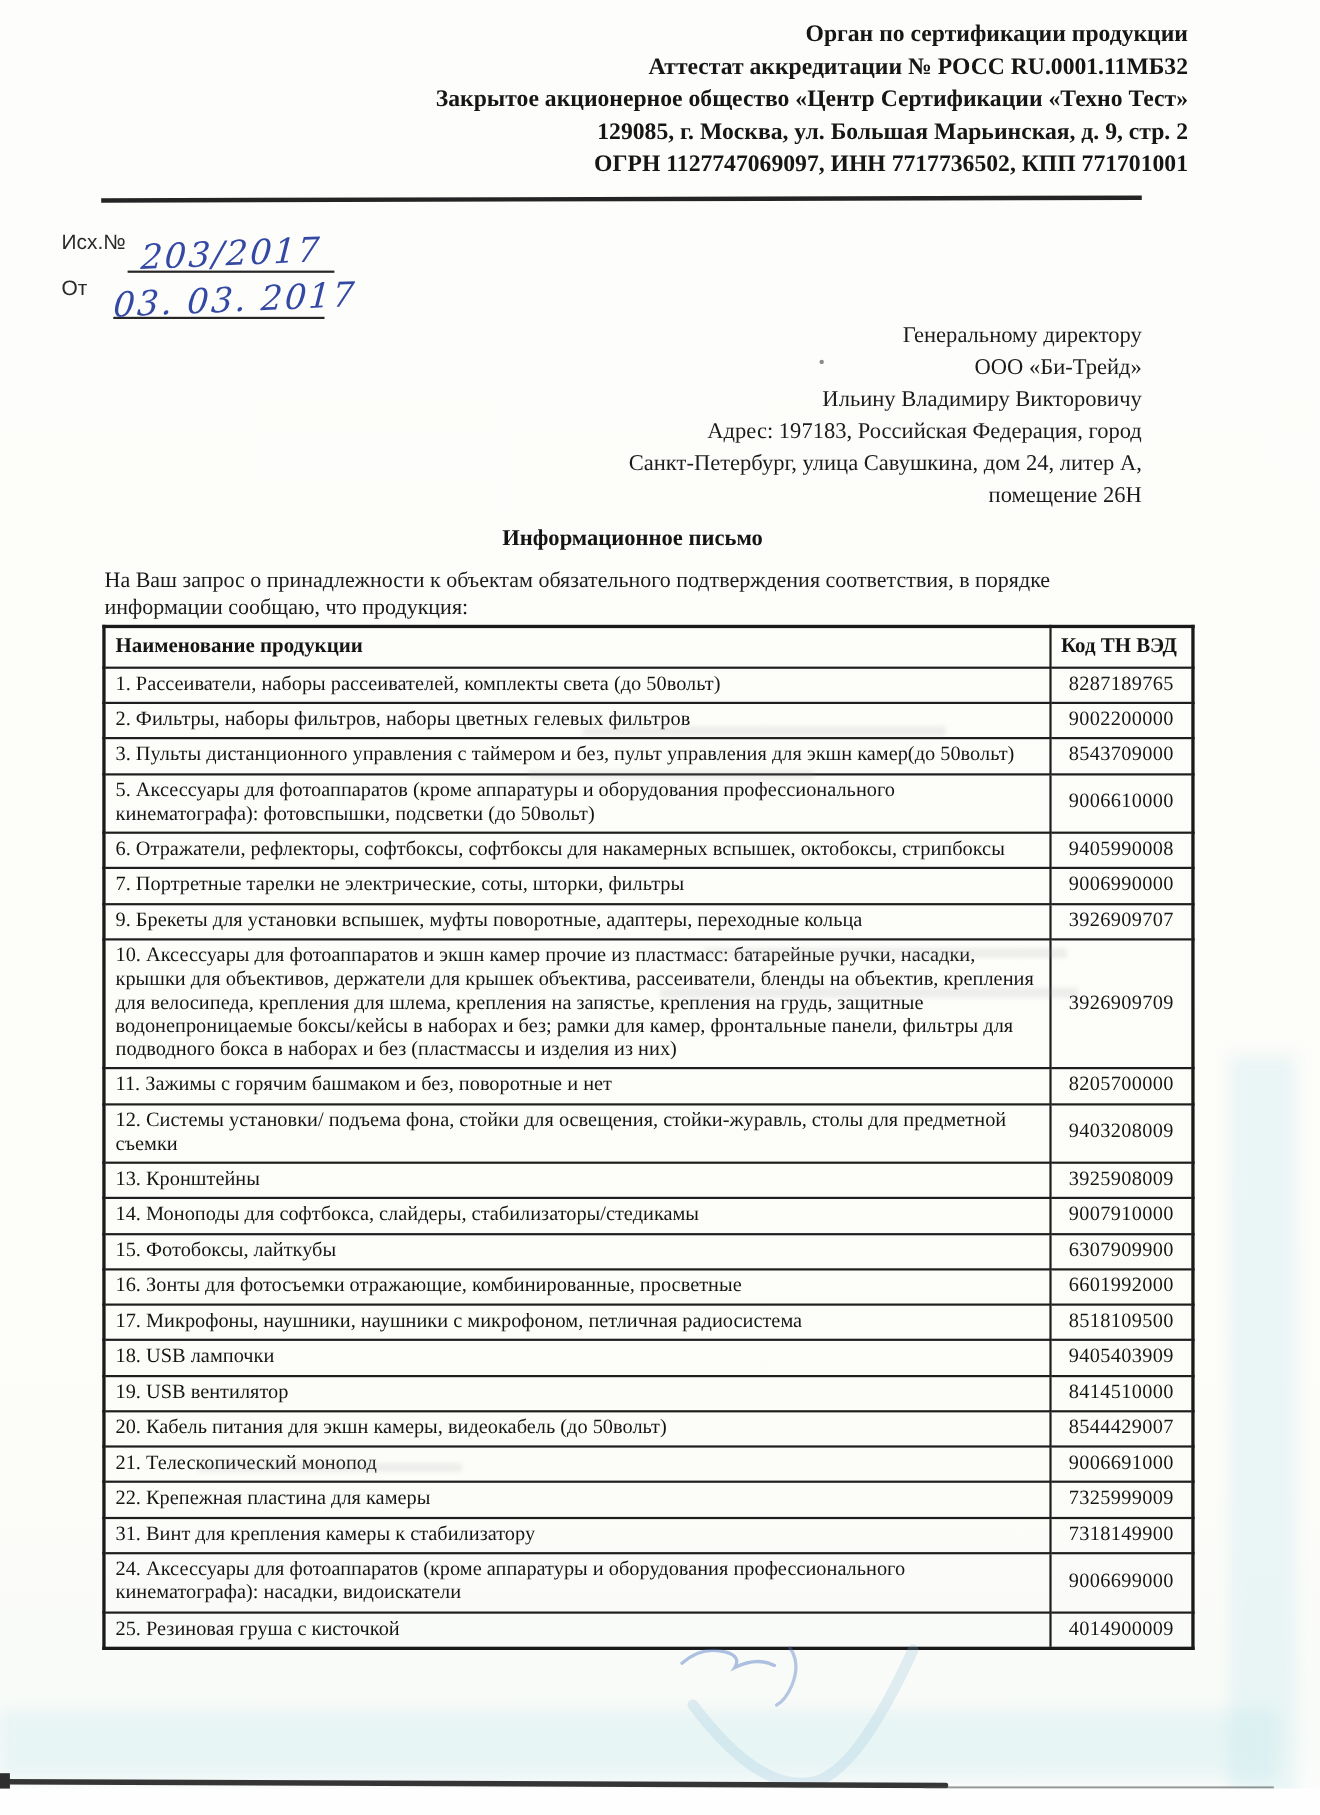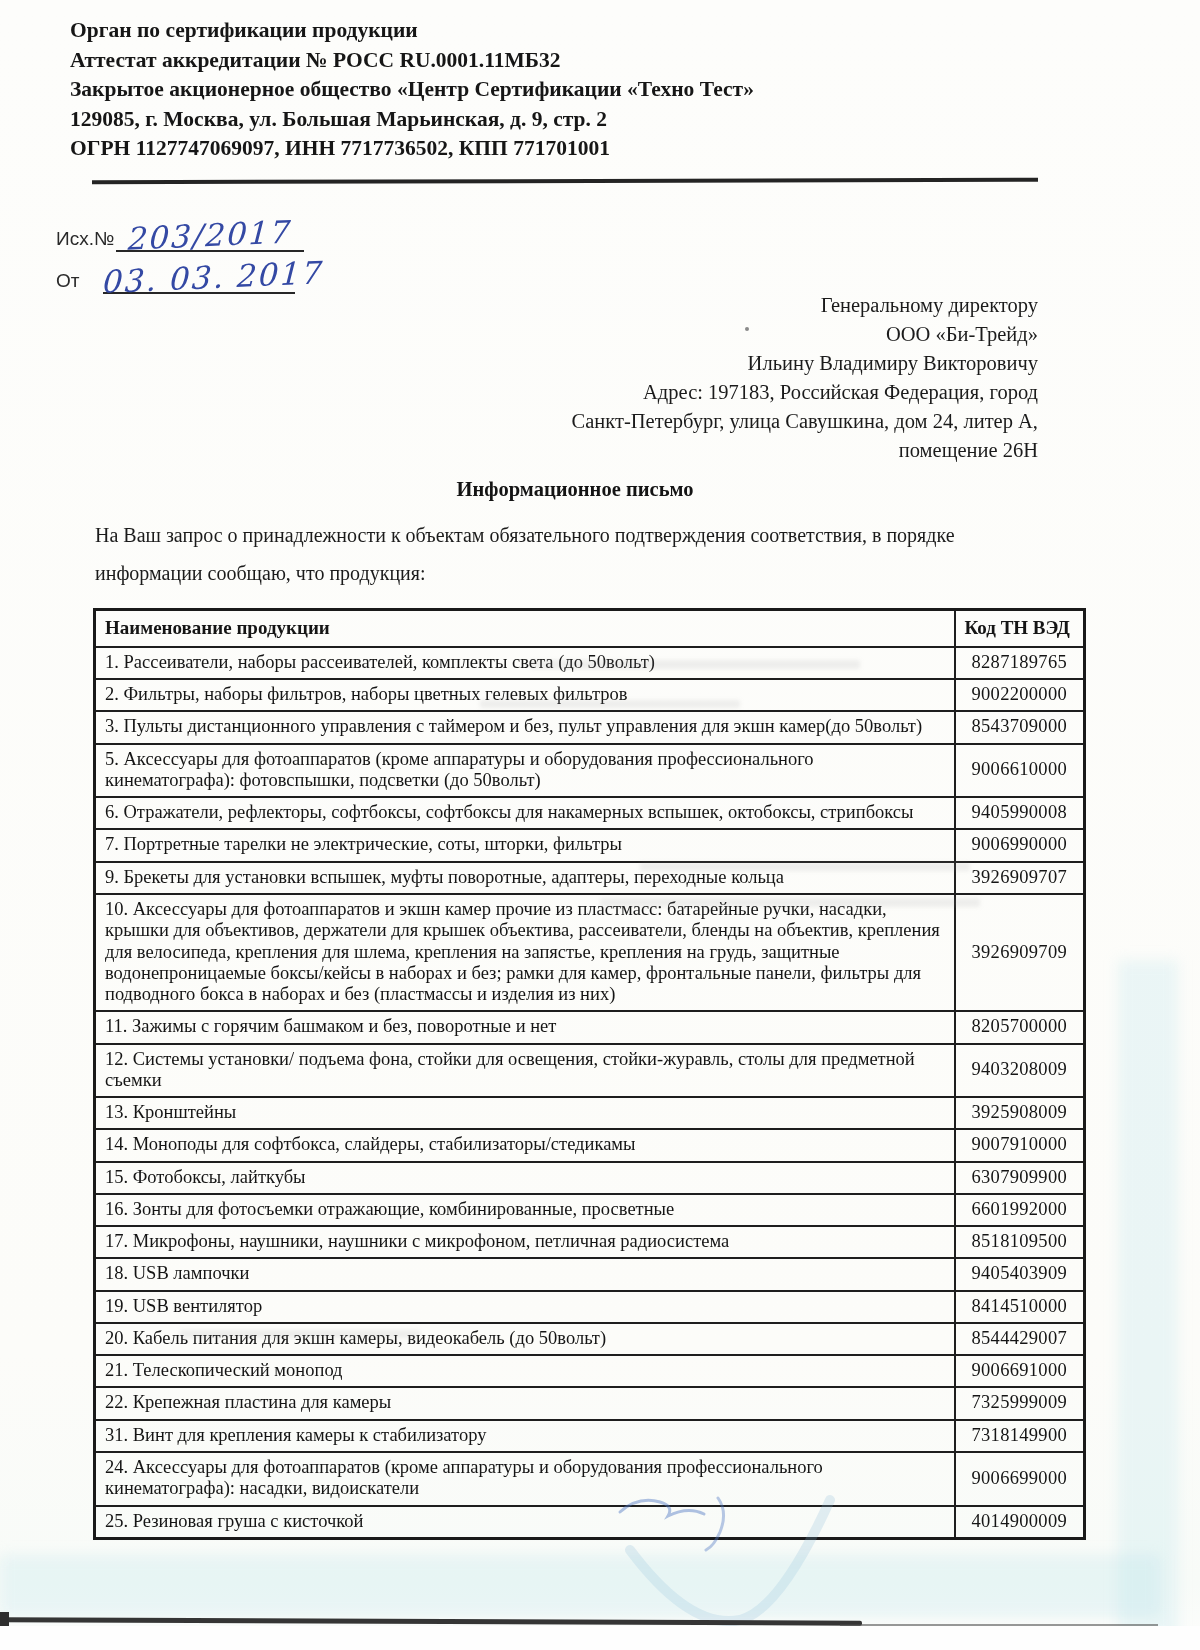--- a/index.html
+++ b/index.html
@@ -9,30 +9,30 @@
     font-family:"Liberation Serif", serif;
     color:#1c1c1c;
   }
   .page{
     position:absolute;inset:0;
     background:linear-gradient(180deg,#fdfdfb 0%,#fcfcf9 82%,#f8fbf8 96%,#fdfdfc 100%);
   }
   
   .org-header{
     position:absolute;top:16px;left:70px;width:1010px;
-    text-align:left;font-weight:bold;font-size:21.5px;line-height:29.5px;
+    text-align:right;font-weight:bold;font-size:21.5px;line-height:29.5px;
     color:#161616;
   }
   .rule{
     position:absolute;top:179px;left:92px;width:946px;height:4px;
     background:#242424;transform:rotate(-0.15deg);
   }
   
   .ref{position:absolute;left:56px;top:210px;font-family:"Liberation Sans",sans-serif;font-size:19px;color:#2a2a2a;}
-  .ref-row{height:42px;display:flex;align-items:flex-end;}
+  .ref-row{height:42px;display:flex;align-items:flex-start;}
   .ref-label{padding-bottom:2px;}
   .ref-line{
     display:inline-block;border-bottom:2px solid #272727;text-align:center;
     position:relative;
   }
   .ref-line.no{width:188px;margin-left:2px;}
   .ref-line.dt{width:192px;margin-left:24px;}
   .hand{
     font-family:"DejaVu Serif",serif;font-style:italic;
     color:#3449a4;font-size:31px;letter-spacing:2px;white-space:nowrap;
@@ -45,27 +45,27 @@
     text-align:right;font-size:20.5px;line-height:29px;color:#1b1b1b;
   }
   .addr-dot{position:absolute;left:315px;top:36px;width:4px;height:4px;background:#8a8a8a;border-radius:50%;}
   
   .letter-title{
     position:absolute;top:478px;left:70px;width:1010px;
     text-align:center;font-weight:bold;font-size:20.5px;color:#141414;
   }
   .intro{
     position:absolute;top:516px;left:95px;width:912px;
-    font-size:20px;line-height:38px;color:#1b1b1b;
+    font-size:20px;line-height:24px;color:#1b1b1b;
   }
   
   table.products{
     position:absolute;top:568px;left:93px;width:990px;
     border-collapse:collapse;table-layout:fixed;
-    font-size:18.5px;line-height:1.15;color:#151515;margin-top:40px;
+    font-size:18.5px;line-height:1.15;color:#151515;
   }
   table.products col.c-name{width:860px;}
   table.products col.c-code{width:130px;}
   table.products th, table.products td{
     border:2px solid #1e1e1e;padding:4px 9px 5px 9px;vertical-align:middle;
     word-wrap:break-word;
   }
   table.products th{
     text-align:left;font-size:19px;font-weight:bold;padding-top:6px;padding-bottom:7px;
   }

